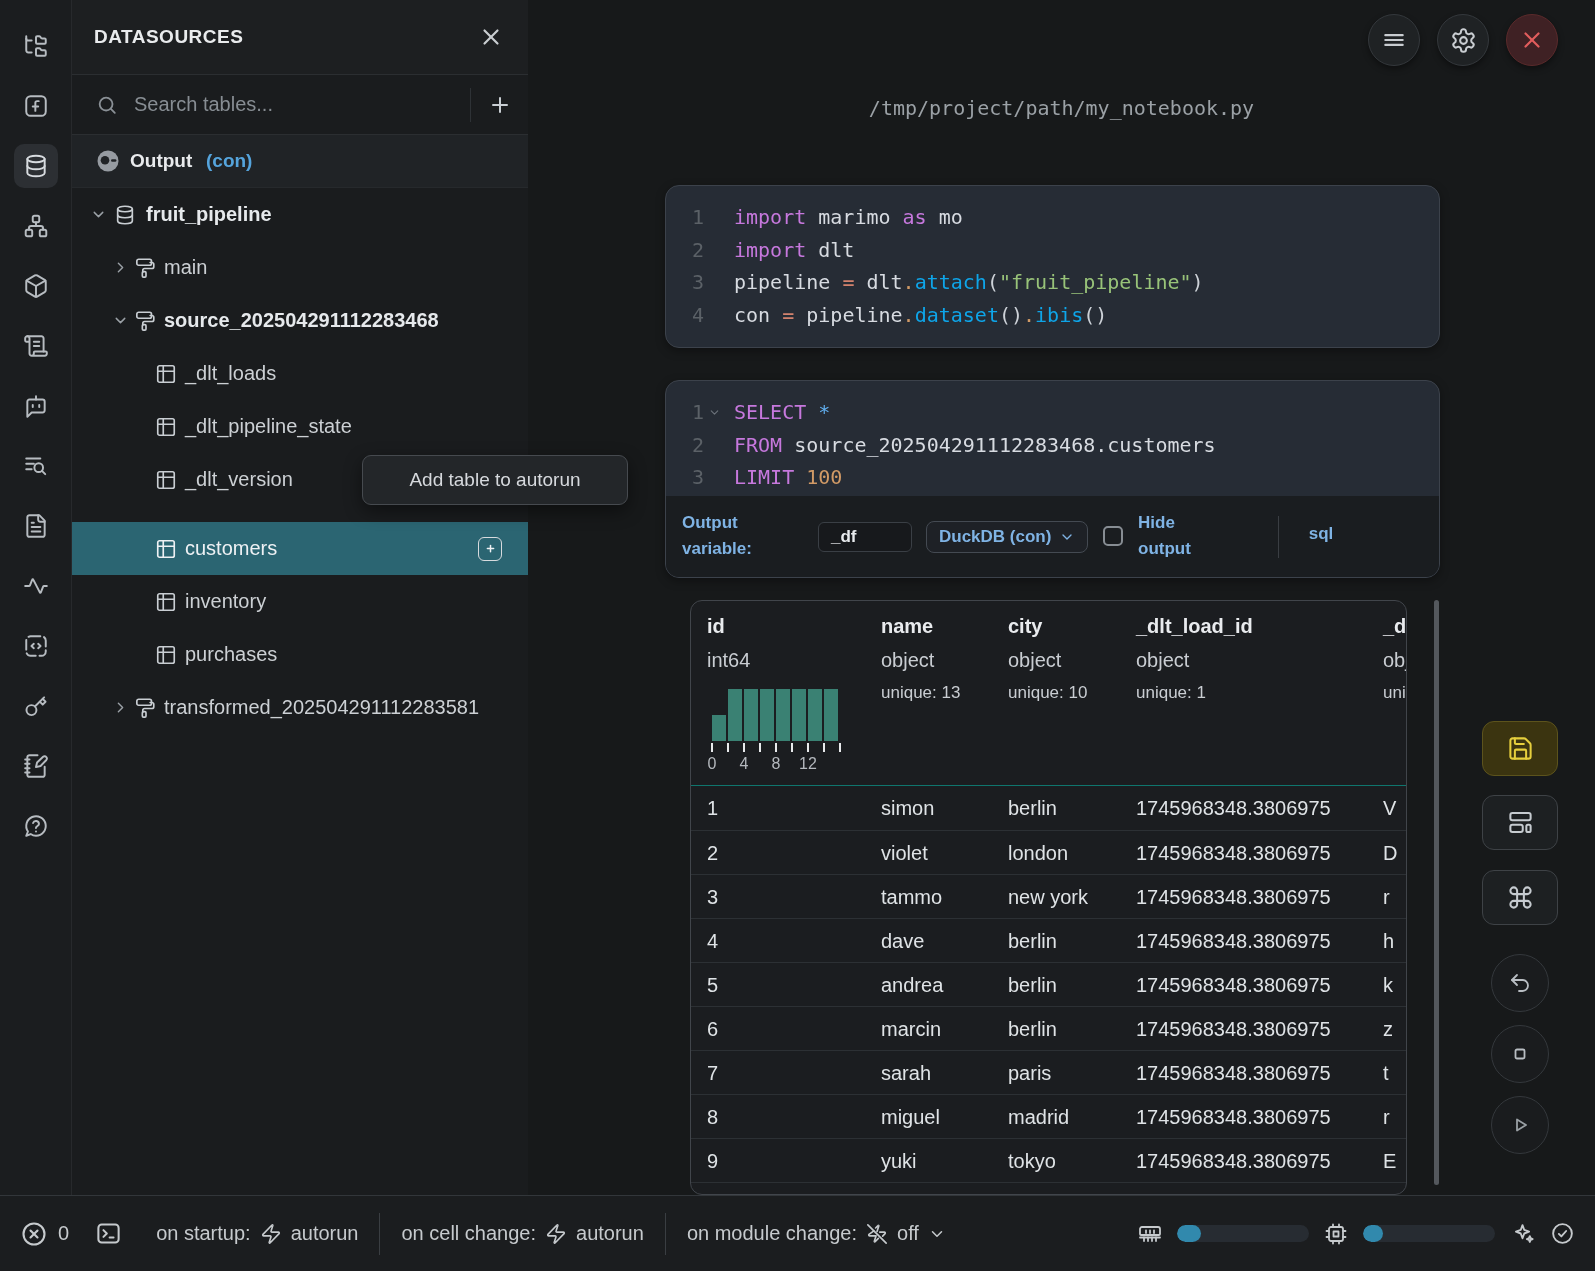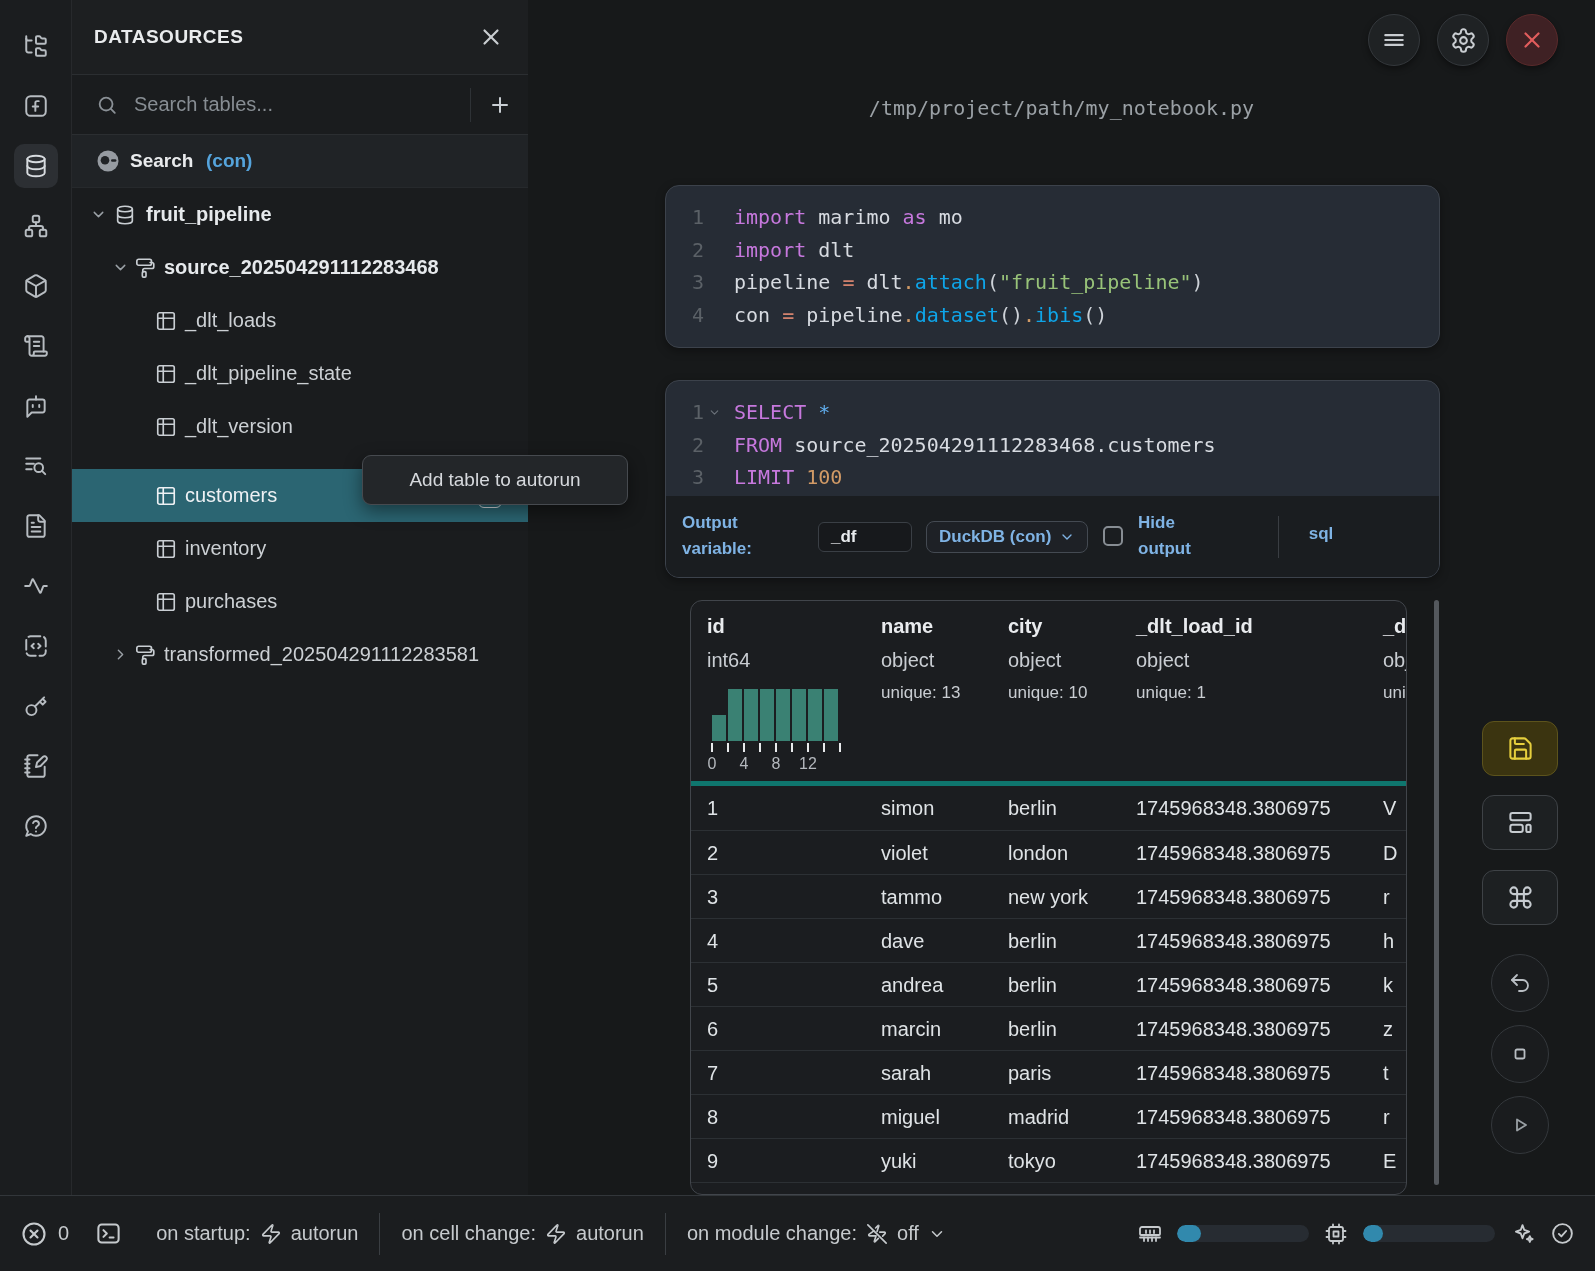--- a/index.html
+++ b/index.html
@@ -83,21 +83,21 @@
     border:1px solid #444a52; border-radius:8px; color:#7fb3e4; font-weight:bold; font-size:17px;
     display:flex; align-items:center; gap:8px; cursor:pointer; }
   .hide-check { position:absolute; left:437px; top:30px; width:20px; height:20px; border:2px solid #878d93; border-radius:5px; cursor:pointer; }
   .hide-label { position:absolute; left:472px; top:14px; width:80px; font-size:17px; font-weight:bold; color:#7fb3e4; line-height:26px; }
   .foot-divider { position:absolute; left:612px; top:20px; width:1px; height:42px; background:#3a3e43; }
   .lang-label { position:absolute; left:625px; top:28px; width:60px; text-align:center; font-size:17px; font-weight:bold; color:#7fb3e4; }
 
   
   .table-card { position:absolute; left:162px; top:600px; width:717px; height:595px;
     background:#1b1d20; border:1px solid #41454b; border-radius:12px; overflow:hidden; }
-  .thead { position:relative; height:185px; border-bottom:5px solid #0f766e; }
+  .thead { position:relative; height:185px; border-bottom:1px solid #0f766e; }
   .th { position:absolute; top:14px; font-size:20px; font-weight:bold; color:#e9ebee; white-space:nowrap; }
   .th-type { position:absolute; top:48px; font-size:20px; color:#c9cdd2; white-space:nowrap; }
   .th-uniq { position:absolute; top:82px; font-size:17px; color:#c9cdd2; white-space:nowrap; }
   .hist { position:absolute; left:20px; top:88px; width:132px; height:90px; }
   .hist-bar { position:absolute; bottom:38px; background:#3a8173; }
   .hist-tick { position:absolute; top:54px; width:2px; height:9px; background:#e8eaec; }
   .hist-lab { position:absolute; top:66px; width:26px; text-align:center; font-size:16px; color:#b4b8bd; }
   .tbody .trow { position:relative; height:44px; border-top:1px solid #2c3034; }
   .tbody .trow:first-child { border-top:none; }
   .tcell { position:absolute; top:50%; transform:translateY(-50%); font-size:20px; color:#dfe3e6; white-space:nowrap; }
@@ -277,38 +277,53 @@
         </span>
     </div>
     <div class="conn-row">
       <span class="conn-logo" id="duckLogo">
           <svg width="24" height="24" viewBox="0 0 24 24">
             <circle cx="12" cy="12" r="10.5" fill="#969ba1"></circle>
             <circle cx="9" cy="11.3" r="4.3" fill="#202326"></circle>
             <rect x="15" y="10.2" width="5.4" height="2.5" rx="1.25" fill="#202326"></rect>
           </svg>
         </span>
-      <span class="conn-name">Search</span>
+      <span class="conn-name">Output</span>
       <span class="conn-alias">(con)</span>
     </div>
     <div id="tree">
         <div class="tree-row lvl1 bold">
           <span class="chev">
             <svg width="17" height="17" viewBox="0 0 24 24" fill="none" stroke="currentColor" stroke-width="2" stroke-linecap="round" stroke-linejoin="round">
               <path d="m6 9 6 6 6-6"></path>
             </svg>
           </span>
           <span class="t-icon">
             <svg width="22" height="22" viewBox="0 0 24 24" fill="none" stroke="currentColor" stroke-width="1.8" stroke-linecap="round" stroke-linejoin="round">
               <ellipse cx="12" cy="5.5" rx="8" ry="3"></ellipse>
               <path d="M4 5.5v6.5c0 1.66 3.58 3 8 3s8-1.34 8-3V5.5"></path>
               <path d="M4 12v6.5c0 1.66 3.58 3 8 3s8-1.34 8-3V12"></path>
             </svg>
           </span>
           <span class="t-label">fruit_pipeline</span>
+        </div>
+        <div class="tree-row lvl2">
+          <span class="chev">
+            <svg width="17" height="17" viewBox="0 0 24 24" fill="none" stroke="currentColor" stroke-width="2" stroke-linecap="round" stroke-linejoin="round">
+              <path d="m9 6 6 6-6 6"></path>
+            </svg>
+          </span>
+          <span class="t-icon">
+            <svg width="22" height="22" viewBox="0 0 24 24" fill="none" stroke="currentColor" stroke-width="1.8" stroke-linecap="round" stroke-linejoin="round">
+              <rect x="2" y="2.5" width="16" height="6.5" rx="2"></rect>
+              <path d="M10 16.5v-2a2 2 0 0 1 2-2h8a2 2 0 0 0 2-2V8a2 2 0 0 0-2-2h-2" transform="translate(-1.5 0)"></path>
+              <rect x="8" y="16" width="4" height="6" rx="1.2"></rect>
+            </svg>
+          </span>
+          <span class="t-label">main</span>
         </div>
         <div class="tree-row lvl2 bold">
           <span class="chev">
             <svg width="17" height="17" viewBox="0 0 24 24" fill="none" stroke="currentColor" stroke-width="2" stroke-linecap="round" stroke-linejoin="round">
               <path d="m6 9 6 6 6-6"></path>
             </svg>
           </span>
           <span class="t-icon">
             <svg width="22" height="22" viewBox="0 0 24 24" fill="none" stroke="currentColor" stroke-width="1.8" stroke-linecap="round" stroke-linejoin="round">
               <rect x="2" y="2.5" width="16" height="6.5" rx="2"></rect>

